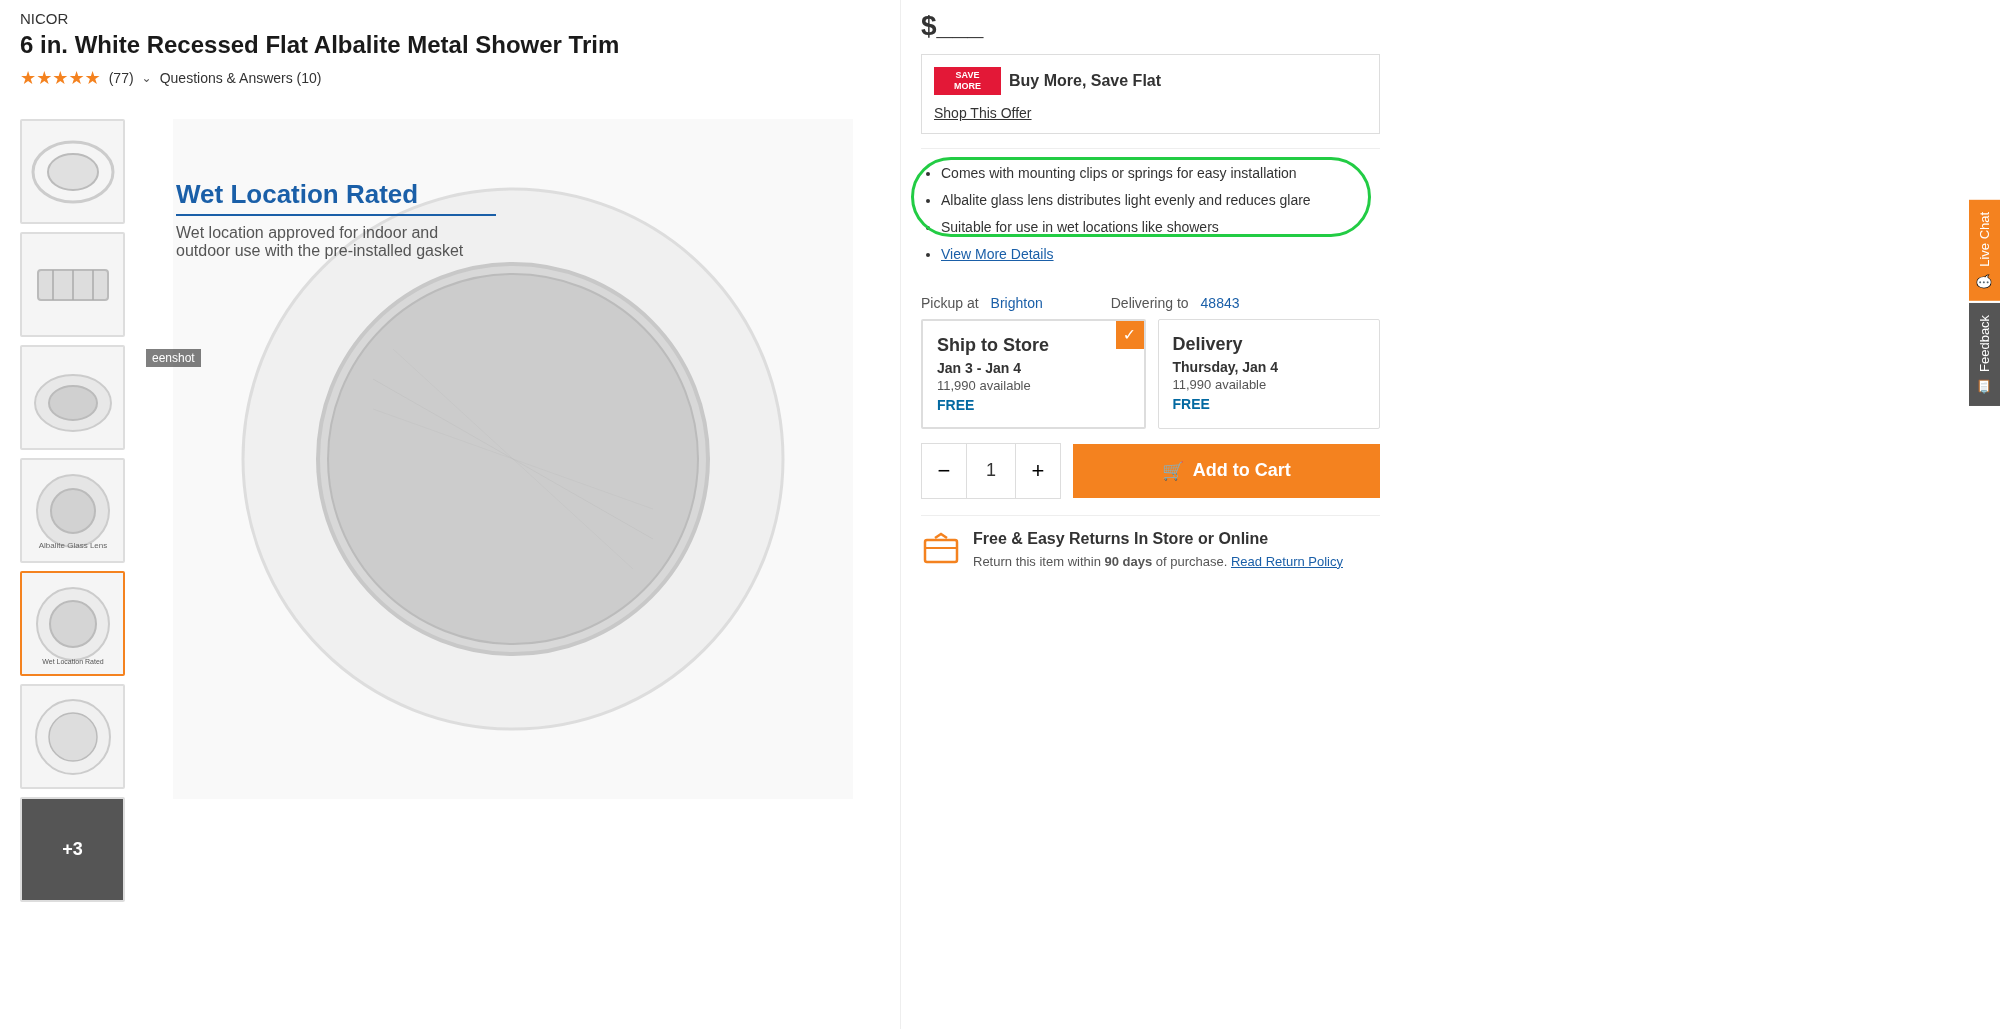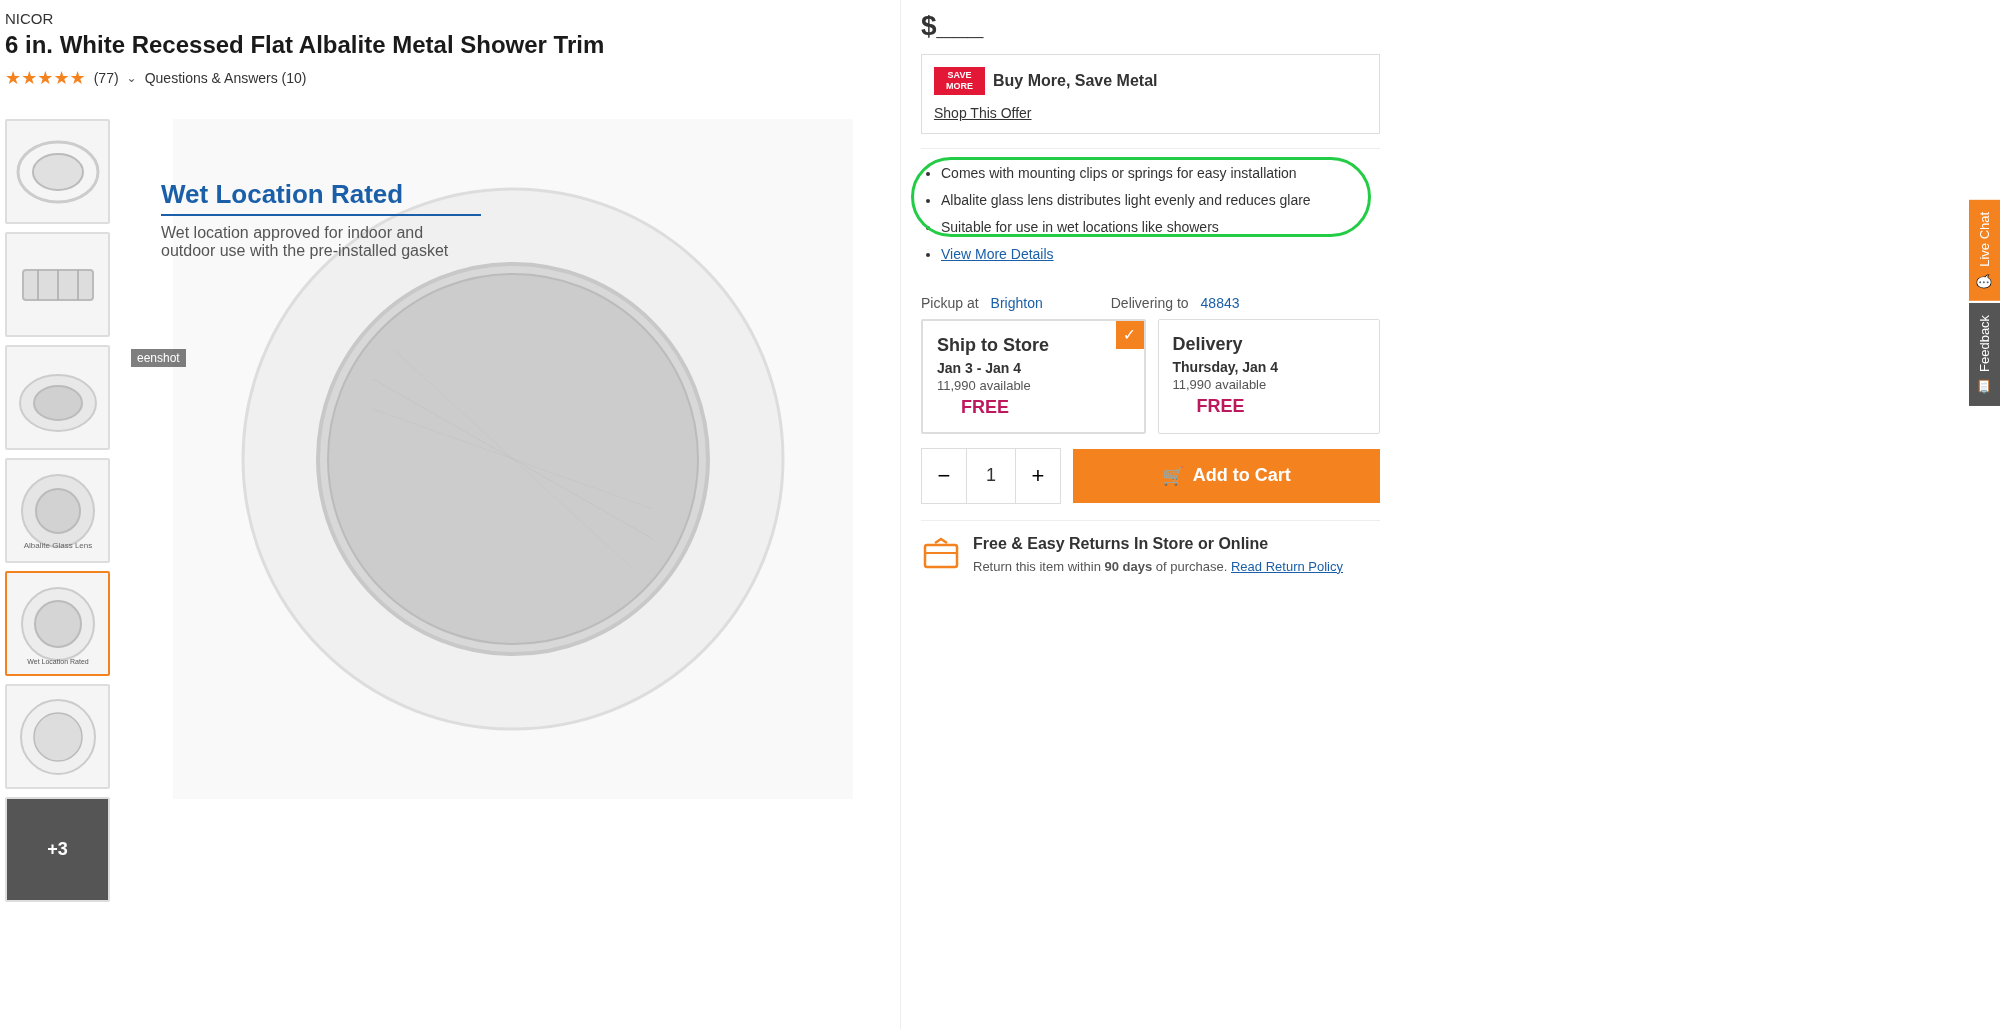--- a/index.html
+++ b/index.html
@@ -1,21 +1,21 @@
 <!DOCTYPE html>
 <html><head>
   <meta charset="utf-8">
   <style>
     * { box-sizing: border-box; margin: 0; padding: 0; }
     body { font-family: Arial, Helvetica, sans-serif; background: #fff; font-size: 14px; color: #333; overflow-x: hidden; }
 
     .page-container { display: flex; width: 2000px; min-height: 1029px; }
 
     
-    .left-panel { flex: 1; padding: 0 5px; max-width: 900px; }
+    .left-panel { flex: 1; padding: 0 20px; max-width: 900px; }
 
     .product-header { padding: 10px 0; }
     .brand-name { font-size: 15px; color: #333; margin-bottom: 4px; }
     .product-title { font-size: 24px; font-weight: bold; color: #1a1a1a; margin-bottom: 8px; }
     .rating-row { display: flex; align-items: center; gap: 8px; margin-bottom: 10px; }
     .stars { color: #f4821f; font-size: 18px; }
     .review-count { color: #333; font-size: 14px; }
     .chevron-icon { color: #555; font-size: 12px; }
     .qa-link { color: #333; font-size: 14px; }
 
@@ -42,21 +42,21 @@
 
     
     .right-panel { width: 500px; flex-shrink: 0; padding: 10px 20px; border-left: 1px solid #eee; background: #fff; }
 
     .price-area { margin-bottom: 12px; }
     .price-value { font-size: 28px; font-weight: bold; color: #333; }
 
     
     .buy-more-box { border: 1px solid #ddd; padding: 12px; margin-bottom: 14px; background: #fff; }
     .buy-more-header { display: flex; align-items: center; gap: 8px; margin-bottom: 10px; }
-    .save-more-icon { background: #e31837; color: #fff; font-size: 9px; font-weight: bold; padding: 3px 12px; line-height: 1.2; text-align: center; }
+    .save-more-icon { background: #e31837; color: #fff; font-size: 9px; font-weight: bold; padding: 3px 20px; line-height: 1.2; text-align: center; }
     .buy-more-title { font-size: 16px; font-weight: bold; }
     .buy-tiers { display: flex; border-top: 1px solid #ddd; border-bottom: 1px solid #ddd; margin-bottom: 10px; }
     .buy-tier { flex: 1; text-align: center; padding: 8px 4px; border-right: 1px solid #ddd; }
     .buy-tier:last-child { border-right: none; }
     .buy-tier-qty { font-size: 13px; color: #555; }
     .buy-tier-disc { font-size: 15px; font-weight: bold; color: #1a1a1a; }
     .shop-offer-link { color: #333; text-decoration: underline; font-size: 14px; cursor: pointer; }
 
     
     .bullet-section { padding: 14px 0; border-top: 1px solid #eee; margin-bottom: 10px; position: relative; }
@@ -74,21 +74,21 @@
     .pickup-location { color: #1a5fa8; font-size: 14px; cursor: pointer; }
     .delivery-zip { color: #1a5fa8; font-size: 14px; cursor: pointer; }
 
     .shipping-options { display: flex; gap: 12px; margin-bottom: 14px; }
     .ship-card { flex: 1; border: 1px solid #ddd; padding: 14px; position: relative; border-radius: 2px; }
     .ship-card.selected { border: 2px solid #ddd; }
     .ship-card-check { position: absolute; top: 0; right: 0; background: #f4821f; color: #fff; width: 28px; height: 28px; display: flex; align-items: center; justify-content: center; font-size: 16px; }
     .ship-title { font-size: 18px; font-weight: bold; margin-bottom: 4px; }
     .ship-date { font-size: 14px; font-weight: bold; margin-bottom: 2px; }
     .ship-avail { font-size: 13px; color: #555; margin-bottom: 4px; }
-    .ship-price { font-size: 18px; font-weight: bold; color: #be185d; margin-left: 24px; }
+    .ship-price { font-size: 14px; font-weight: bold; color: #0369a1; }
 
     
     .add-to-cart-row { display: flex; gap: 12px; margin-bottom: 16px; align-items: center; }
     .qty-control { display: flex; align-items: center; border: 1px solid #ddd; }
     .qty-btn { width: 44px; height: 54px; background: #fff; border: none; font-size: 22px; cursor: pointer; display: flex; align-items: center; justify-content: center; font-weight: 300; }
     .qty-val { width: 50px; height: 54px; text-align: center; font-size: 18px; border-left: 1px solid #ddd; border-right: 1px solid #ddd; display: flex; align-items: center; justify-content: center; }
     .add-to-cart-btn { flex: 1; background: #f4821f; color: #fff; border: none; height: 54px; font-size: 18px; font-weight: bold; cursor: pointer; display: flex; align-items: center; justify-content: center; gap: 8px; }
 
     
     .returns-section { display: flex; align-items: flex-start; gap: 12px; padding-top: 14px; border-top: 1px solid #eee; }
@@ -206,21 +206,21 @@
 
   <div class="right-panel">
 
     <div class="price-area">
       <span class="price-value">$___</span>
     </div>
 
     <div class="buy-more-box">
       <div class="buy-more-header">
         <div class="save-more-icon">SAVE<br>MORE</div>
-        <div class="buy-more-title">Buy More, Save Metal</div>
+        <div class="buy-more-title">Buy More, Save Flat</div>
       </div>
       <a class="shop-offer-link">Shop This Offer</a>
     </div>
 
     <div class="bullet-section">
 
       <div class="green-circle"></div>
       <ul class="bullet-list">
         <li>Comes with mounting clips or springs for easy installation</li>
         <li>Albalite glass lens distributes light evenly and reduces glare</li>

